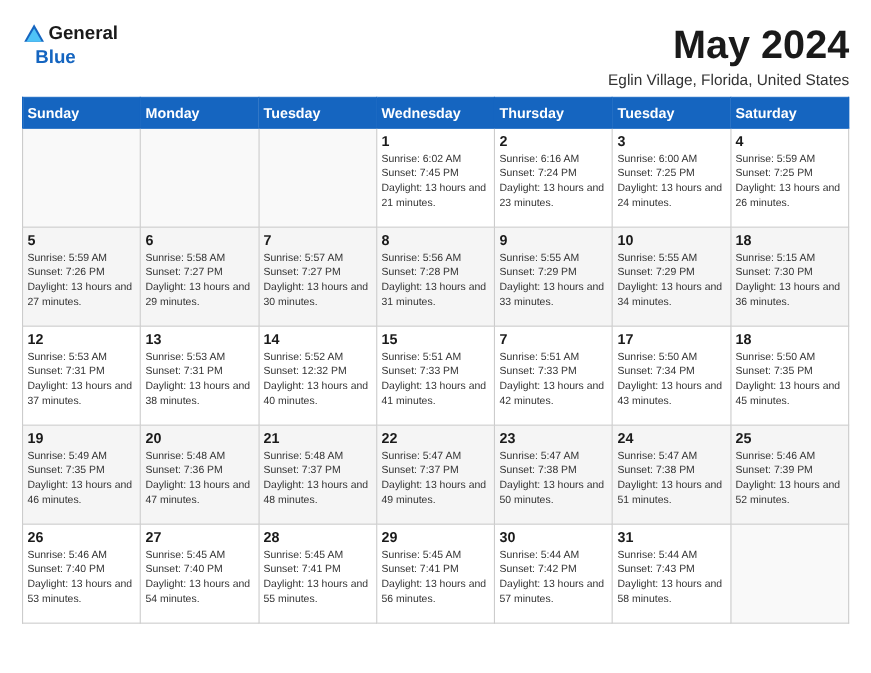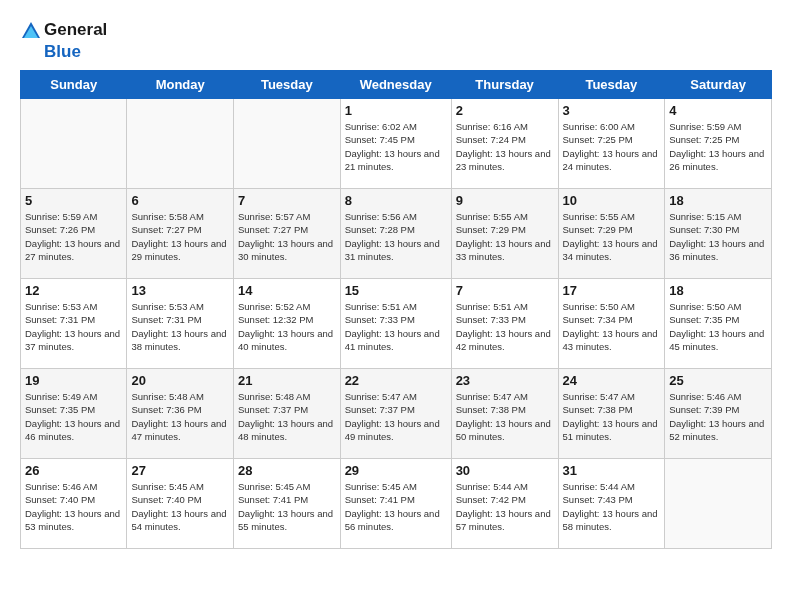--- a/index.html
+++ b/index.html
@@ -42,22 +42,22 @@
     table {
       width: 100%;
       border-collapse: collapse;
       margin-top: 8px;
     }
     thead tr th {
       background-color: #1565c0;
       color: #fff;
       font-size: 13px;
       font-weight: bold;
-      padding: 6px 19px;
-      text-align: center;
+      padding: 6px 4px;
+      text-align: left;
       border: 1px solid #1565c0;
     }
     tbody tr td {
       border: 1px solid #ccc;
       vertical-align: top;
       padding: 4px;
       width: calc(100% / 7);
       min-height: 80px;
       height: 90px;
     }
@@ -88,21 +88,25 @@
 
 <div class="header-top">
   <div class="logo">
     <div class="logo-line">
       <svg width="22" height="22" viewBox="0 0 22 22">
         <polygon points="11,2 20,18 2,18" fill="#1565c0"></polygon>
         <polygon points="11,6 18,18 4,18" fill="#4fc3f7"></polygon>
       </svg>
       <span style="font-size:17px;font-weight:bold;color:#1a1a1a;">General</span>
     </div>
-    <span style="font-size:17px;font-weight:bold;color:#1565c0;margin-left:24px;">Blue</span>
+    <span style="font-size:17px;font-weight:bold;color:#1565c0;margin-left:12px;">Blue</span>
+  </div>
+  <div class="title-area">
+    <div class="month-title">May 2024</div>
+    <div class="location">Eglin Village, Florida, United States</div>
   </div>
 </div>
 
 <table>
   <thead>
     <tr>
     <th>Sunday</th>
         <th>Monday</th>
         <th>Tuesday</th>
         <th>Wednesday</th>

